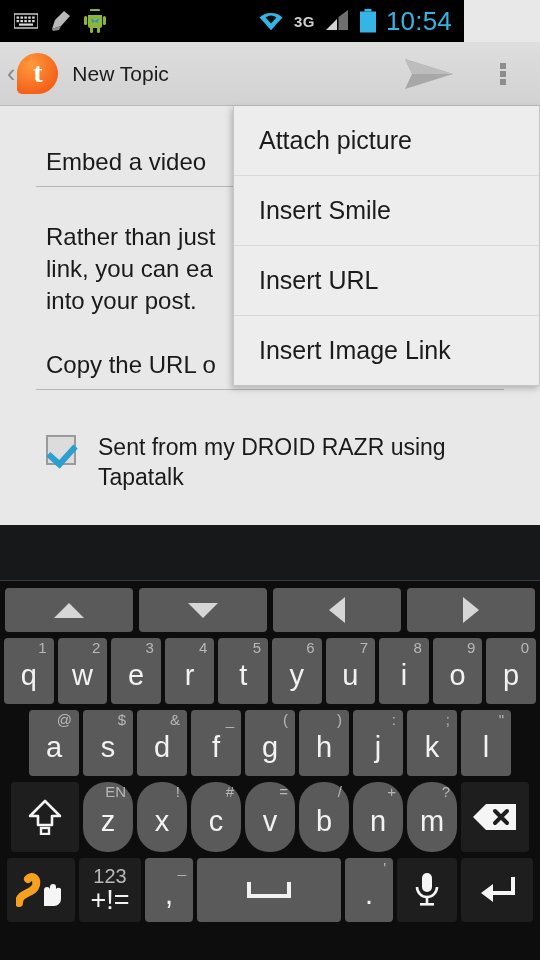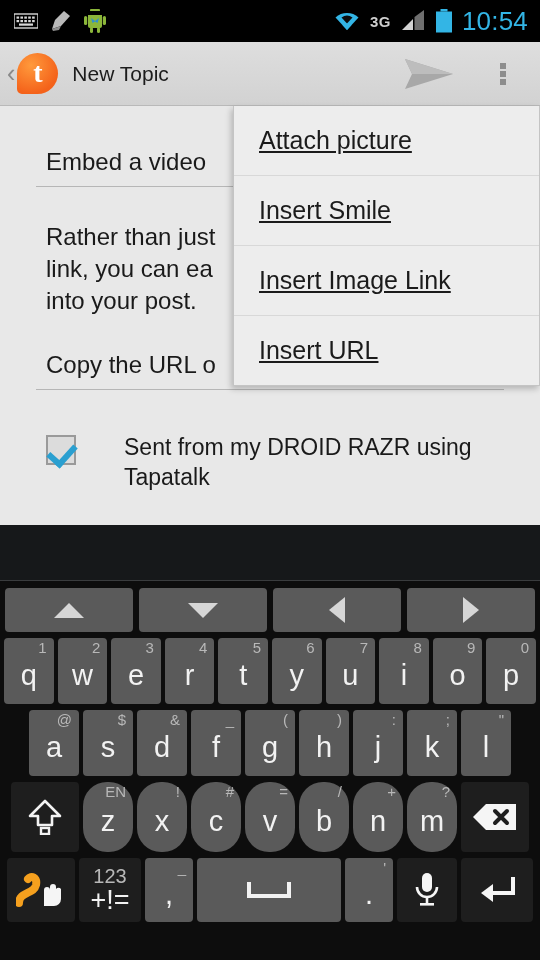--- a/index.html
+++ b/index.html
@@ -5,21 +5,21 @@
   * { margin:0; padding:0; box-sizing:border-box; }
   html,body { width:540px; height:960px; overflow:hidden; }
   body {
     font-family:"Liberation Sans", sans-serif;
     background:#e8e8e8;
     position:relative;
   }
 
   
   #status-bar {
-    position:absolute; top:0; left:0; width:540px; height:42px;
+    position:absolute; top:0; left:0; width:464px; height:42px;
     background:#000; display:flex; align-items:center;
   }
   .sb-left { display:flex; align-items:center; gap:11px; padding-left:14px; }
   .sb-right { margin-left:auto; display:flex; align-items:center; gap:9px; padding-right:12px; }
   .sb-clock { color:#33b5e5; font-size:26px; letter-spacing:.2px;text-align:center; }
   .sb-3g { color:#cfcfcf; font-size:15px; font-weight:bold; letter-spacing:.5px; }
 
   
   #action-bar {
     position:absolute; top:42px; left:0; width:540px; height:64px;
@@ -53,21 +53,21 @@
   }
   #title-field { margin-top:34px; }
   #body-field {
     margin:34px 36px 0 36px; padding:0 10px;
     font-size:24px; color:#1a1a1a; line-height:32px;
     border:none;
   }
   #url-field { margin-top:26px; }
   #signature-row {
     display:flex; align-items:flex-start;
-    margin:42px 36px 0 36px; padding-left:10px;gap:26px;
+    margin:42px 36px 0 36px; padding-left:10px;
   }
   #signature-checkbox {
     width:30px; height:30px; flex:none; margin-top:3px;
     border:2px solid #9a9a9a; background:#dcdcdc; position:relative;
   }
   #signature-checkbox::after {
     content:""; position:absolute; left:5px; top:2px;
     width:12px; height:21px; border:solid #2a9fd0;
     border-width:0 6px 6px 0; transform:rotate(42deg);
   }
@@ -77,21 +77,20 @@
   #overflow-menu {
     position:absolute; top:106px; left:233px; width:307px;
     background:#ededed; border:1px solid #c4c4c4; border-top:none;
     box-shadow:-2px 3px 6px rgba(0,0,0,.22);
     z-index:20;
   }
   .menu-item {
     padding:20px 7px 20px 25px;
     font-size:25px; color:#1b1b1b;
     border-bottom:1px solid #d8d8d8;
-    text-decoration:underline;
   }
   .menu-item:last-child { border-bottom:none; }
 
   
   #suggestion-strip {
     position:absolute; top:525px; left:0; width:540px; height:56px;
     background:#16181a; border-bottom:1px solid #3a3c3e;
   }
   #keyboard {
     position:absolute; top:581px; left:0; width:540px; height:379px;
@@ -221,22 +220,22 @@
   <div class="field" id="url-field">Copy the URL o</div>
   <div id="signature-row">
     <div id="signature-checkbox"></div>
     <div id="signature-label">Sent from my DROID RAZR using Tapatalk</div>
   </div>
 </div>
 
 <div id="overflow-menu">
   <div class="menu-item">Attach picture</div>
   <div class="menu-item">Insert Smile</div>
+  <div class="menu-item">Insert URL</div>
   <div class="menu-item">Insert Image Link</div>
-  <div class="menu-item">Insert URL</div>
 </div>
 
 <div id="suggestion-strip"></div>
 
 <div id="keyboard">
 
   <div class="krow">
     <div class="nav-key">
         <div class="tri tri-up"></div>
       </div>

